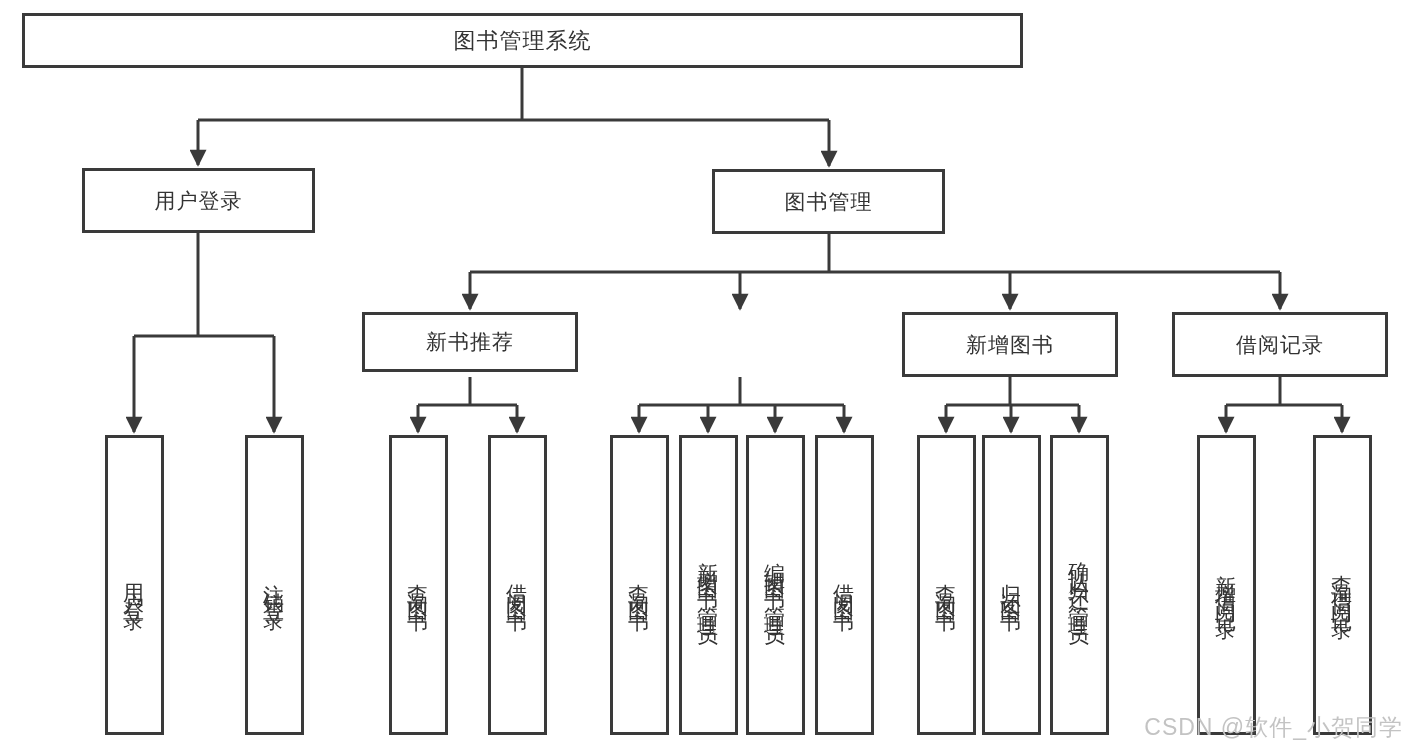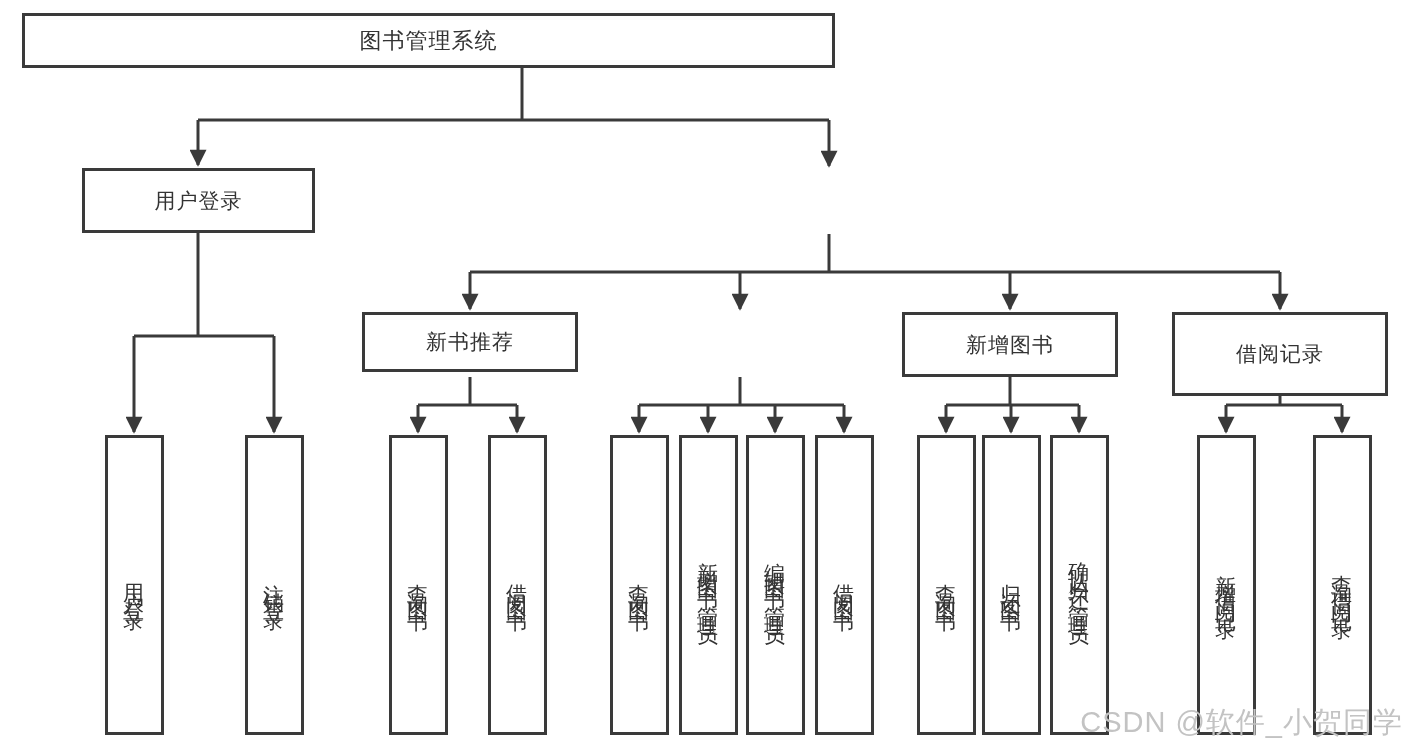--- a/index.html
+++ b/index.html
@@ -49,46 +49,46 @@
   }
   .rootbox{font-size:22px;}
   .vbox{
     writing-mode:vertical-rl;
     text-orientation:mixed;
     font-size:21px;
     letter-spacing:9px;
     line-height:1;
   }
   
-  .n-root        {left:22px;  top:13px;  width:813px; height:55px;}
+  .n-root        {left:22px;  top:13px;  width:1001px; height:55px;}
   .n-user-login  {left:82px;  top:168px; width:233px;  height:65px;}
   .n-book-mgmt   {left:712px; top:169px; width:233px;  height:65px;}
   .n-new-book    {left:362px; top:312px; width:216px;  height:60px;}
   .n-borrowing   {left:632px; top:312px; width:216px;  height:65px;}
   .n-current     {left:902px; top:312px; width:216px;  height:65px;}
-  .n-records     {left:1172px;top:312px; width:216px;  height:84px;}
+  .n-records     {left:1172px;top:312px; width:216px;  height:65px;}
   .leaf{top:435px;width:59px;height:300px;}
   .l1 {left:104.5px;}
   .l2 {left:244.5px;}
   .l3 {left:388.5px;}
   .l4 {left:487.5px;}
   .l5 {left:609.5px;}
   .l6 {left:678.5px;}
   .l7 {left:745.5px;}
   .l8 {left:814.5px;}
   .l9 {left:916.5px;}
   .l10{left:981.5px;}
   .l11{left:1049.5px;}
   .l12{left:1196.5px;}
   .l13{left:1312.5px;}
   .watermark{
     position:absolute;
     right:2px;
     bottom:4px;
-    font-size:29px;
+    font-size:23px;
     color:var(--watermark-color);
     letter-spacing:1px;
     z-index:6;
     white-space:nowrap;
   }
 </style>
 </head>
 <body>
 
 <div class="canvas">
@@ -139,20 +139,21 @@
       <path class="connector" d="M1280,377 V405"></path>
       <path class="connector" d="M1226,405 H1342"></path>
       <path class="connector" d="M1226,405 V432" marker-end="url(#arrow)"></path>
       <path class="connector" d="M1342,405 V432" marker-end="url(#arrow)"></path>
     </g>
   </svg>
 
   <div class="node hbox rootbox n-root">图书管理系统</div>
 
   <div class="node hbox n-user-login">用户登录</div>
+  <div class="node hbox n-book-mgmt">图书管理</div>
 
   <div class="node hbox n-new-book">新书推荐</div>
   <div class="node hbox n-current">新增图书</div>
   <div class="node hbox n-records">借阅记录</div>
 
   <div class="node vbox leaf l1">用户登录</div>
   <div class="node vbox leaf l2">注销登录</div>
   <div class="node vbox leaf l3">查询图书</div>
   <div class="node vbox leaf l4">借阅图书</div>
   <div class="node vbox leaf l5">查询图书</div>

